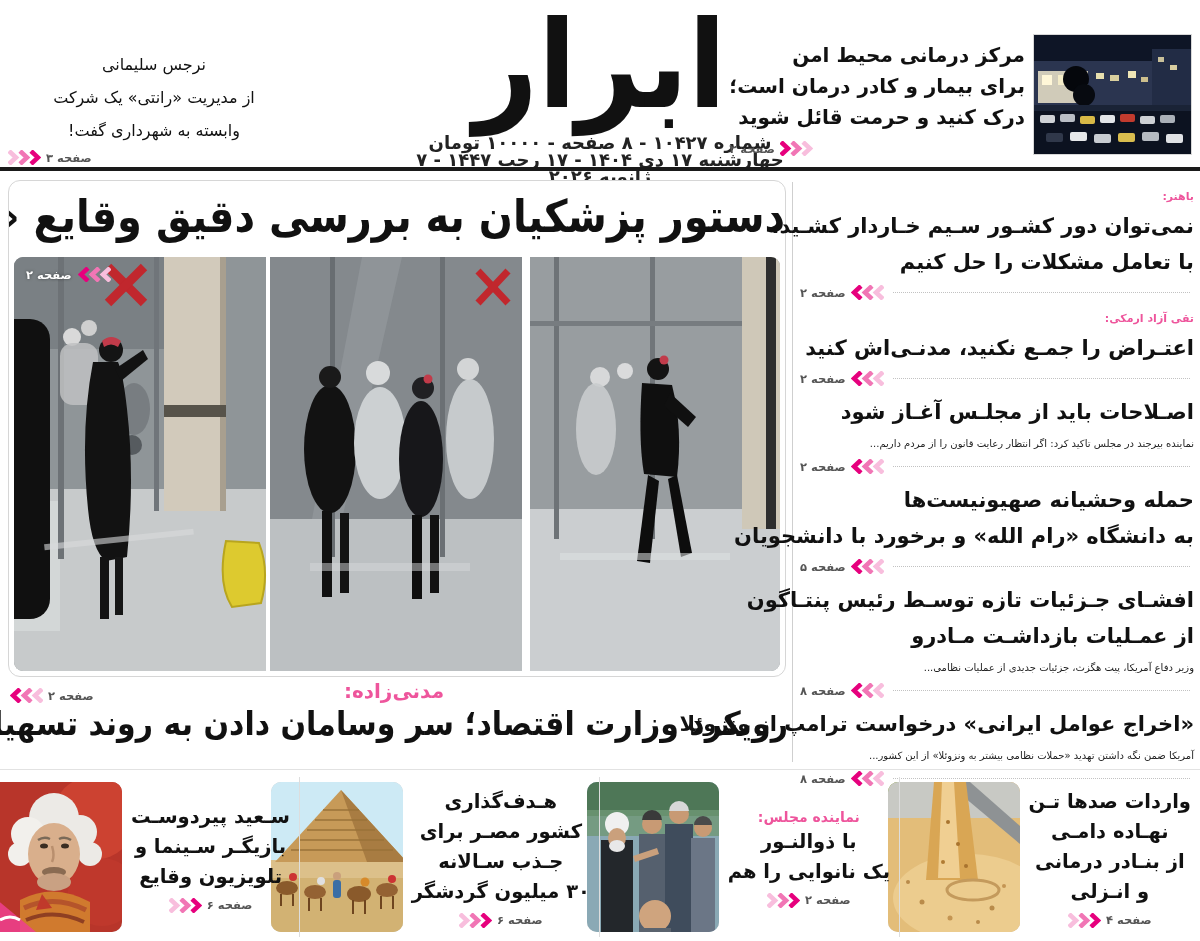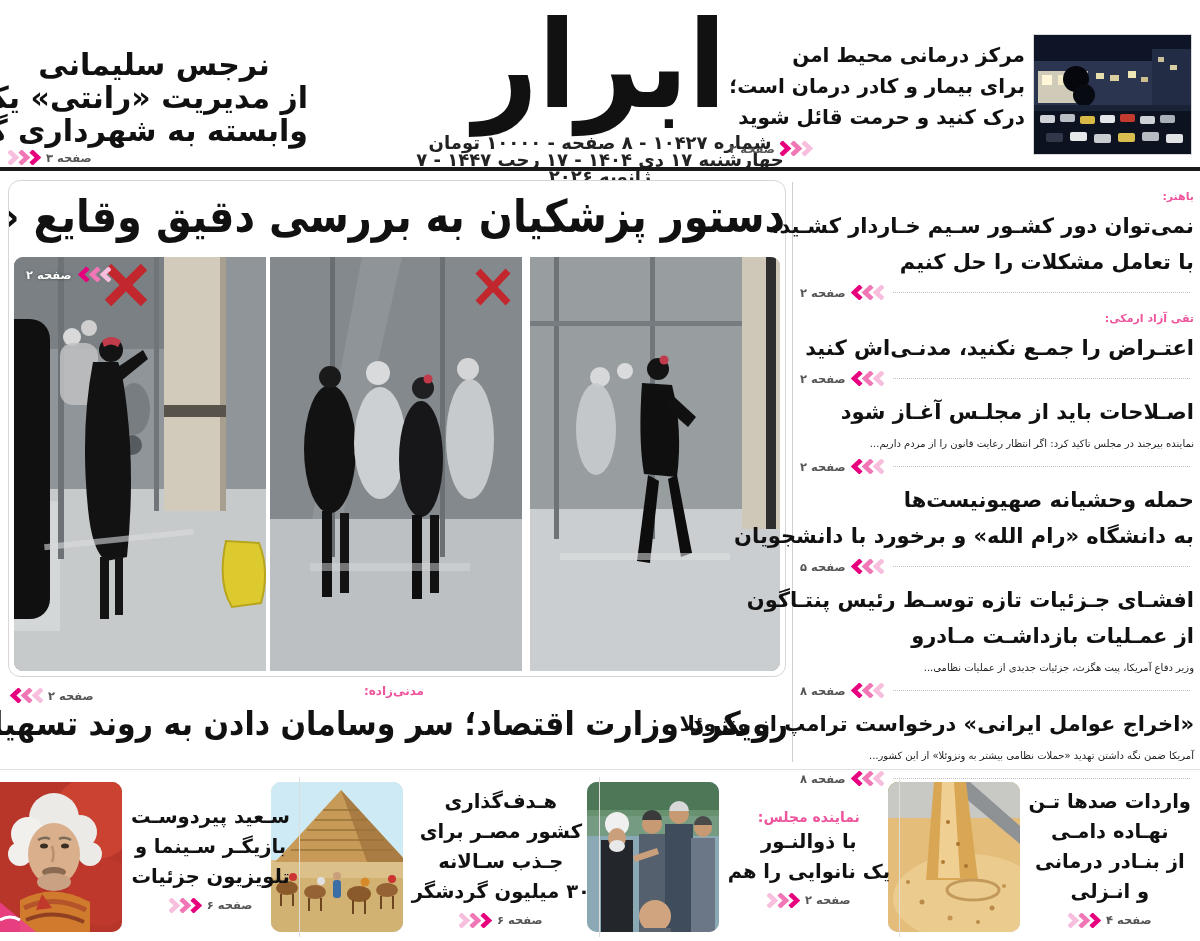--- a/index.html
+++ b/index.html
@@ -8,21 +8,21 @@
     font-family:"DejaVu Sans",sans-serif;direction:rtl;color:#111;
   }
   .abs{position:absolute;}
 
   
   .mast-center{left:400px;top:0;width:400px;text-align:center;}
   .logo{font-size:112px;font-weight:bold;line-height:120px;letter-spacing:-2px;transform:scaleY(1.08);transform-origin:top center;}
   .mast-info{font-size:18px;font-weight:bold;color:#222;line-height:17px;margin-top:14px;}
 
   .top-left-story{left:0;top:48px;width:308px;text-align:center;}
-  .tl-line{font-size:30px;font-weight:bold;line-height:33px;white-space:nowrap;}
+  .tl-line{font-size:16px;font-weight:normal;line-height:33px;white-space:nowrap;}
 
   .top-right-story{left:778px;top:34px;width:414px;display:flex;gap:8px;align-items:flex-start;direction:rtl;}
   .tr-photo{width:157px;height:119px;flex-shrink:0;overflow:hidden;border:1px solid #d8d8d8;background:#0e1526;}
   .tr-text{flex:1;padding-top:6px;}
   .tr-line{font-size:20px;font-weight:bold;line-height:31px;white-space:nowrap;}
 
   .black-rule{left:0;top:167px;width:1200px;height:4px;background:#1a1a1a;}
 
   
   .badge{display:flex;align-items:center;gap:5px;direction:ltr;}
@@ -41,21 +41,21 @@
   .right-col{left:800px;top:184px;width:394px;}
   .v-rule{left:792px;top:182px;width:1px;height:580px;background:#cfcfcf;}
   .rc-item{padding:2px 0 0 0;}
   .kicker{color:#ee559c;font-size:11px;font-weight:bold;line-height:22px;}
   .rc-line{font-size:21px;font-weight:800;line-height:36px;white-space:nowrap;}
   .rc-sub{font-size:10px;font-weight:400;color:#222;line-height:20px;margin-top:4px;white-space:nowrap;}
   .rc-sep{margin:5px 0 6px 0;}
 
   
   .econ{left:0;top:680px;width:788px;text-align:center;}
-  .econ .kicker{font-size:12px;}
+  .econ .kicker{font-size:20px;}
   .econ-headline{font-size:30px;font-weight:800;letter-spacing:-.5px;white-space:nowrap;margin-top:4px;transform:scaleY(1.1);}
   .econ-badge{left:10px;top:688px;}
   .h-rule{left:0;top:769px;width:1200px;height:1px;background:#e2e2e2;}
 
   
   .bottom-row{left:0;top:777px;width:1200px;height:160px;display:flex;direction:rtl;}
   .card{width:300px;box-sizing:border-box;display:flex;align-items:center;gap:9px;padding:2px 9px;direction:rtl;}
   .card + .card{border-right:1px solid #ddd;}
   .card-text{flex:1;text-align:center;}
   .card-photo{width:132px;height:150px;border-radius:10px;overflow:hidden;flex-shrink:0;background:#ccc;}
@@ -467,21 +467,21 @@
             <line x1="122" y1="114" x2="122" y2="127" stroke="#6e451f" stroke-width="2"></line>
         </g>
       </svg>
     </div>
   </div>
 
   <div class="card">
     <div class="card-text">
       <div class="card-line">سـعید پیردوسـت</div>
       <div class="card-line">بازیگـر سـینما و</div>
-      <div class="card-line">تلویزیون جزئیات</div>
+      <div class="card-line">تلویزیون وقایع</div>
       <div class="badge card-badge">
         <svg class="chev" width="33" height="15" viewBox="0 0 33 15">
             <path d="M1 1 L8 7.5 L1 14" stroke="#f8bedd" stroke-width="4.6" fill="none"></path>
             <path d="M12 1 L19 7.5 L12 14" stroke="#f176b5" stroke-width="4.6" fill="none"></path>
             <path d="M23 1 L30 7.5 L23 14" stroke="#e6007d" stroke-width="4.6" fill="none"></path>
           </svg>
         <span class="badge-text">صفحه ۶</span>
       </div>
     </div>
     <div class="card-photo">

